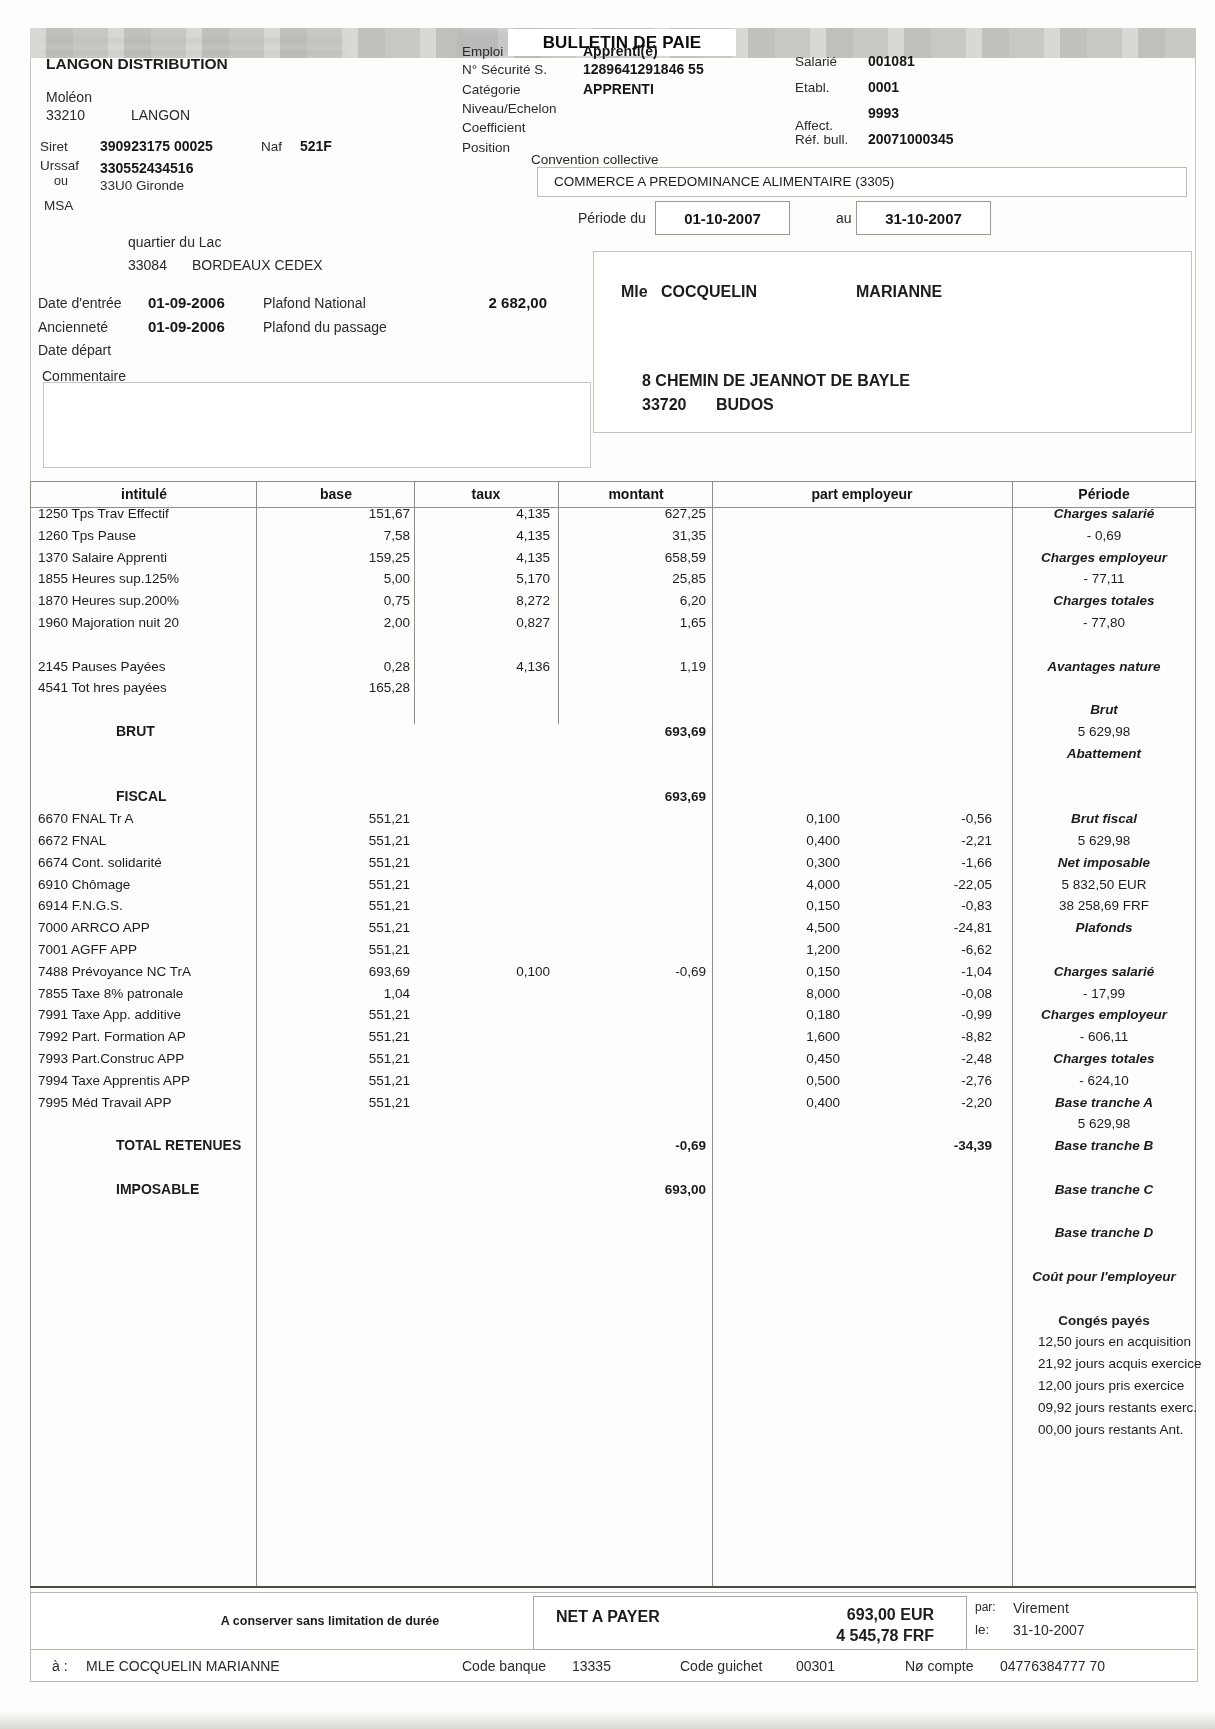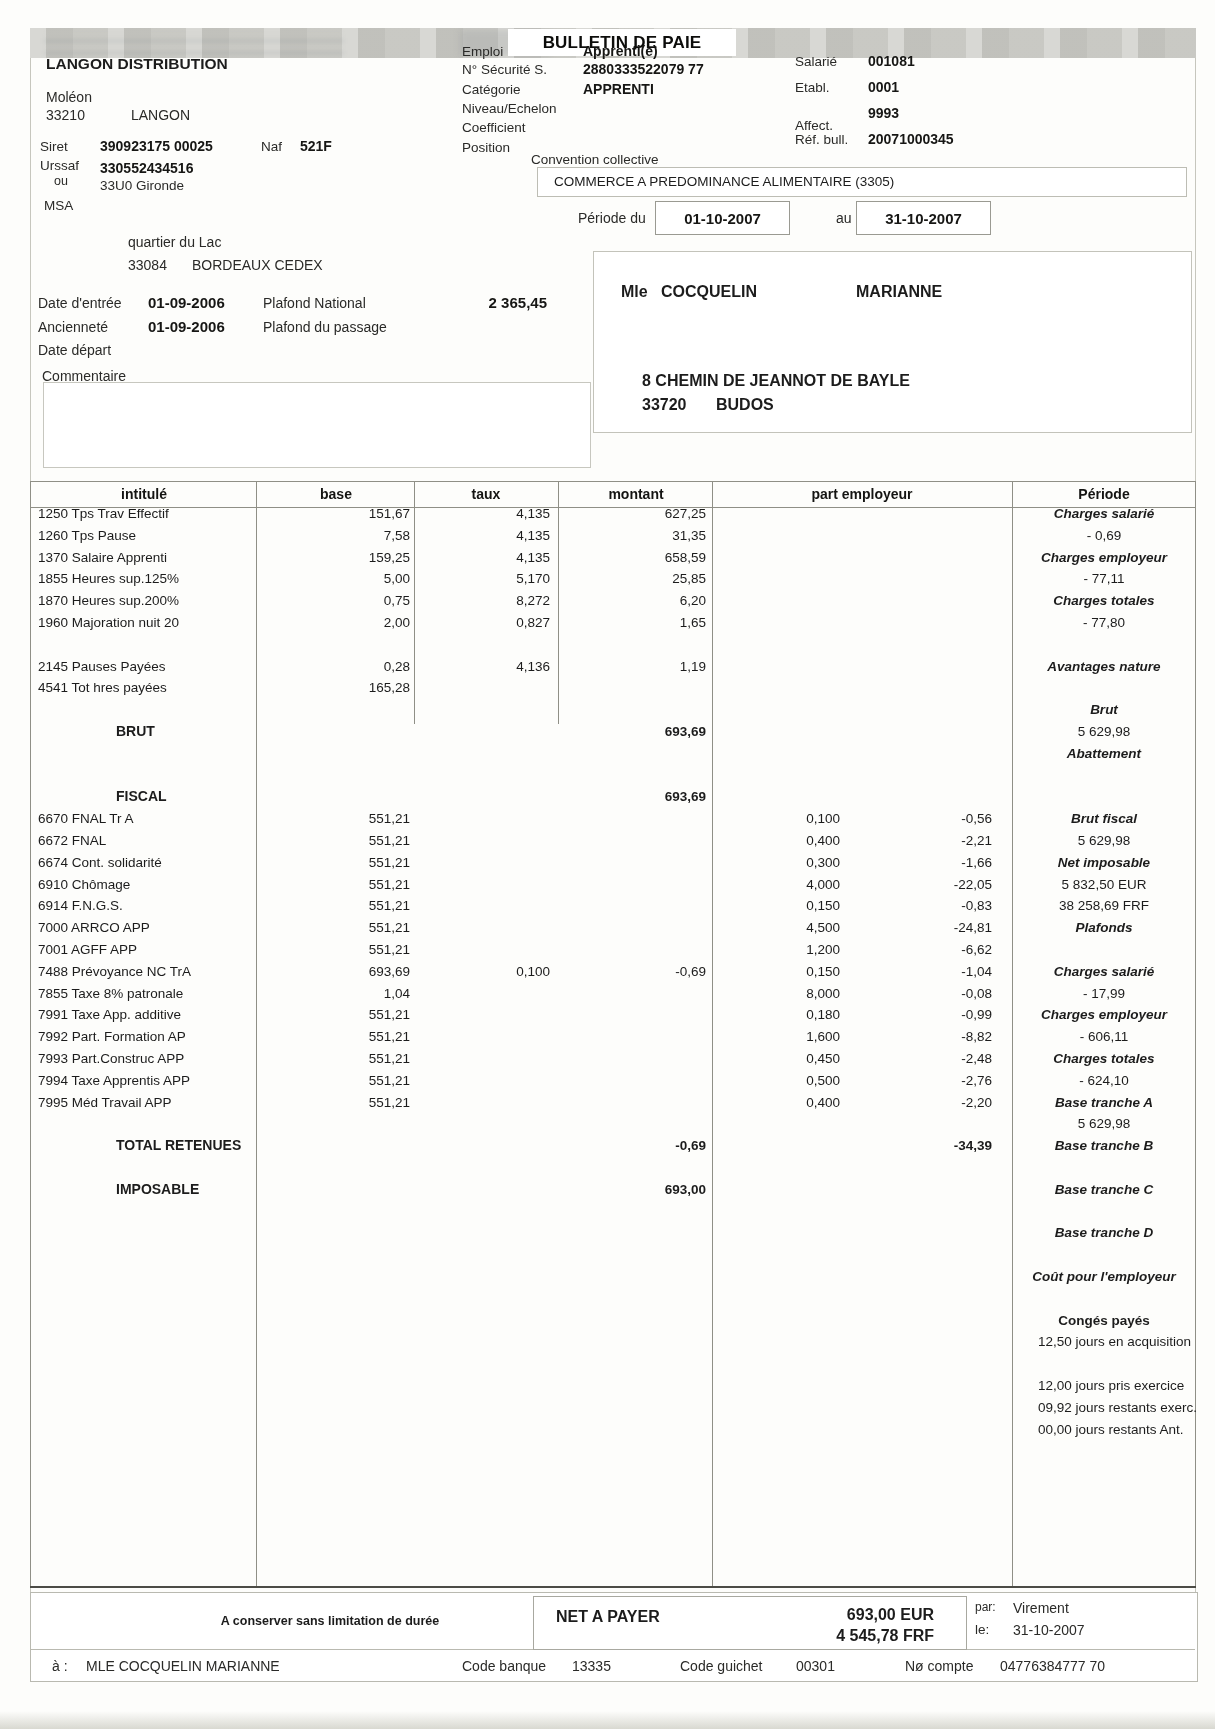--- a/index.html
+++ b/index.html
@@ -93,35 +93,35 @@
 <div class="abs lbl" style="left:100px;top:178px;">33U0 Gironde</div>
 <div class="abs lbl" style="left:44px;top:198px;">MSA</div>
 
 <div class="abs lbl" style="left:128px;top:234px;font-size:14px;">quartier du Lac</div>
 <div class="abs lbl" style="left:128px;top:257px;font-size:14px;">33084</div>
 <div class="abs lbl" style="left:192px;top:257px;font-size:14px;">BORDEAUX CEDEX</div>
 
 <div class="abs lbl" style="left:38px;top:295px;font-size:14px;">Date d'entrée</div>
 <div class="abs val" style="left:148px;top:294px;font-size:15px;">01-09-2006</div>
 <div class="abs lbl" style="left:263px;top:295px;font-size:14px;">Plafond National</div>
-<div class="abs val" style="left:420px;top:294px;width:127px;text-align:right;font-size:15px;">2 365,45</div>
+<div class="abs val" style="left:420px;top:294px;width:127px;text-align:right;font-size:15px;">2 682,00</div>
 
 <div class="abs lbl" style="left:38px;top:319px;font-size:14px;">Ancienneté</div>
 <div class="abs val" style="left:148px;top:318px;font-size:15px;">01-09-2006</div>
 <div class="abs lbl" style="left:263px;top:319px;font-size:14px;">Plafond du passage</div>
 
 <div class="abs lbl" style="left:38px;top:342px;font-size:14px;">Date départ</div>
 
 <div class="abs lbl" style="left:42px;top:368px;font-size:14px;">Commentaire</div>
 <div class="abs" style="left:43px;top:382px;width:546px;height:84px;border:1px solid #c7c7bf;background:#fff;"></div>
 
 <div class="abs lbl" style="left:462px;top:44px;">Emploi</div>
 <div class="abs val" style="left:583px;top:43px;">Apprenti(e)</div>
 <div class="abs lbl" style="left:462px;top:62px;">N° Sécurité S.</div>
-<div class="abs val" style="left:583px;top:61px;">2880333522079 77</div>
+<div class="abs val" style="left:583px;top:61px;">1289641291846 55</div>
 <div class="abs lbl" style="left:462px;top:82px;">Catégorie</div>
 <div class="abs val" style="left:583px;top:81px;">APPRENTI</div>
 <div class="abs lbl" style="left:462px;top:101px;">Niveau/Echelon</div>
 <div class="abs lbl" style="left:462px;top:120px;">Coefficient</div>
 <div class="abs lbl" style="left:462px;top:140px;">Position</div>
 
 <div class="abs lbl" style="left:795px;top:54px;">Salarié</div>
 <div class="abs val" style="left:868px;top:53px;">001081</div>
 <div class="abs lbl" style="left:795px;top:80px;">Etabl.</div>
 <div class="abs val" style="left:868px;top:79px;">0001</div>
@@ -365,20 +365,23 @@
       <div class="trow" style="top: 763px;">
         <span class="cp per-bi">Coût pour l'employeur</span>
       </div>
       <div class="trow" style="top: 784.8px;"></div>
       <div class="trow" style="top: 806.6px;">
         <span class="cp per-b">Congés payés</span>
       </div>
       <div class="trow" style="top: 828.4px;">
         <span class="cp per-l">12,50 jours en acquisition</span>
       </div>
+      <div class="trow" style="top: 850.2px;">
+        <span class="cp per-l">21,92 jours acquis exercice</span>
+      </div>
       <div class="trow" style="top: 872px;">
         <span class="cp per-l">12,00 jours pris exercice</span>
       </div>
       <div class="trow" style="top: 893.8px;">
         <span class="cp per-l">09,92 jours restants exerc.</span>
       </div>
       <div class="trow" style="top: 915.6px;">
         <span class="cp per-l">00,00 jours restants Ant.</span>
       </div>
     </div>

